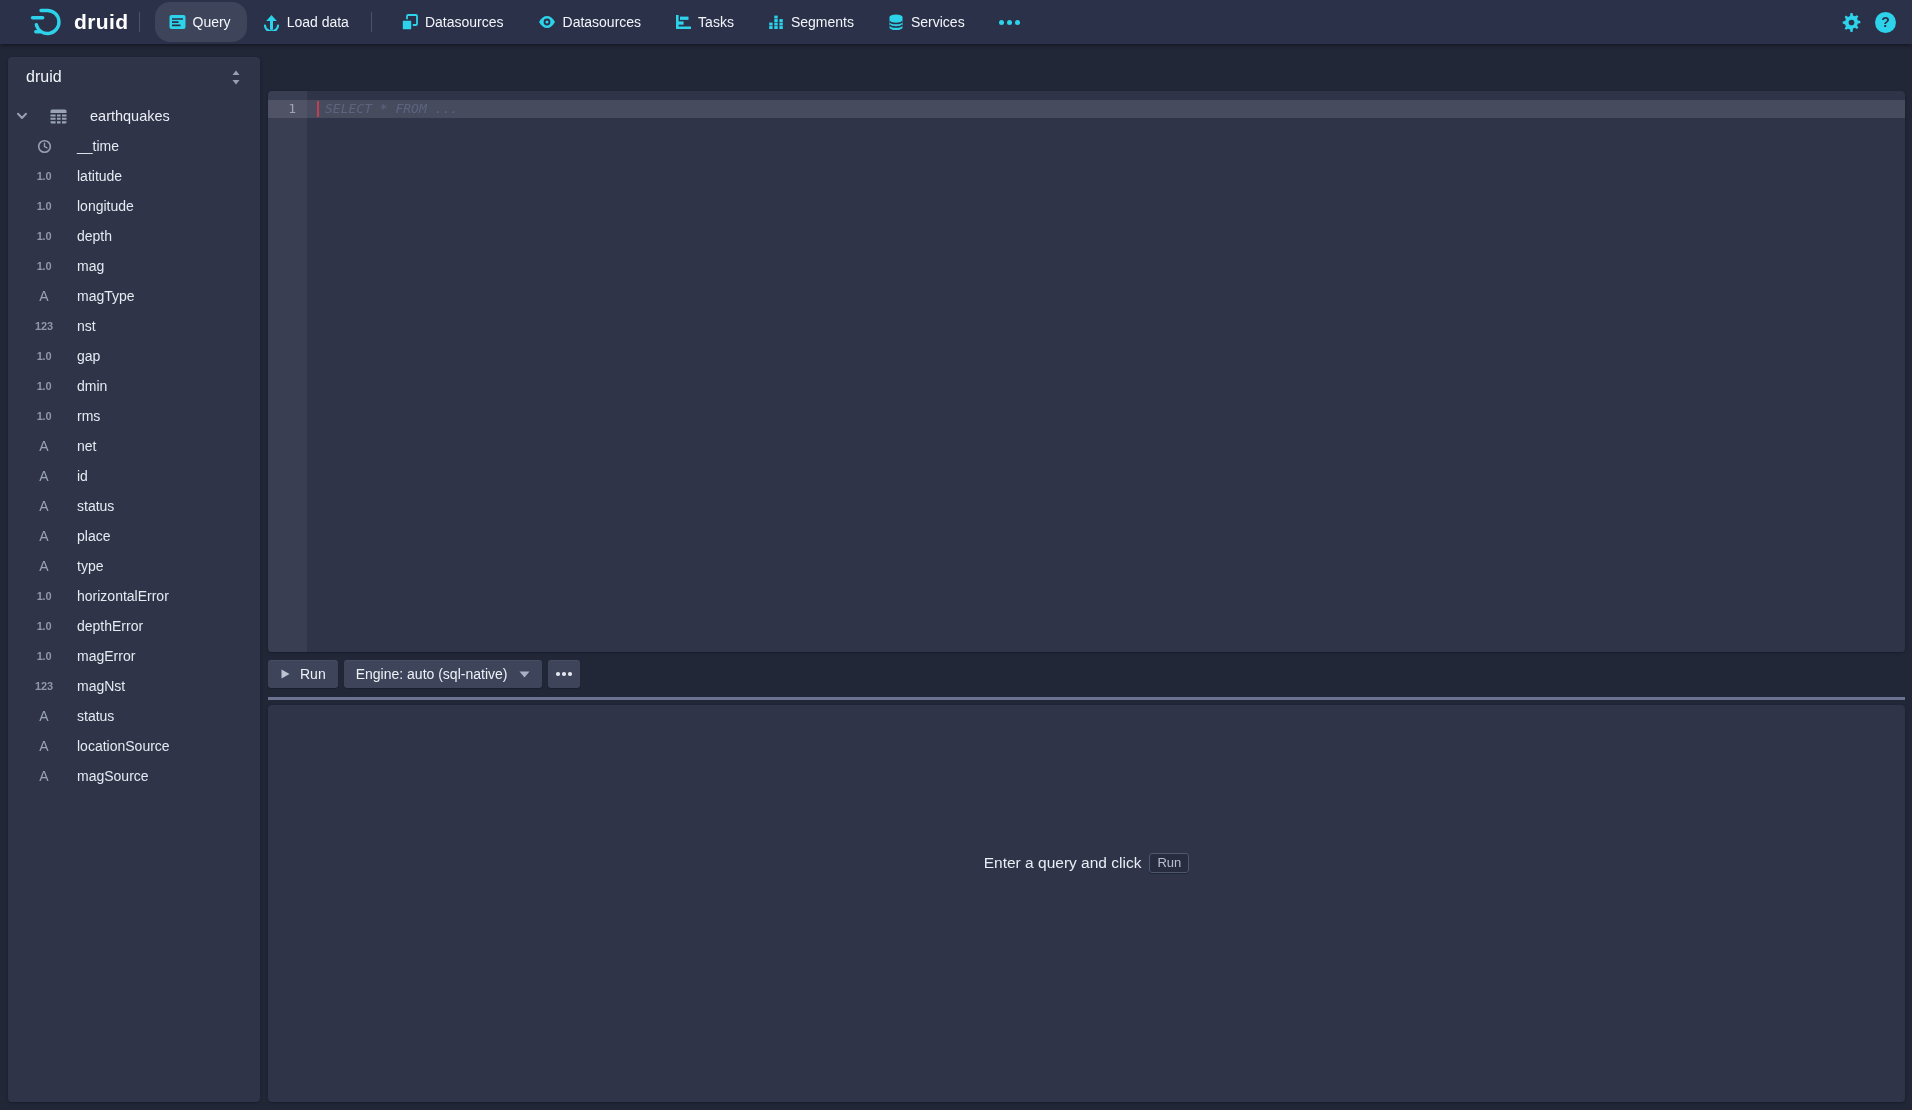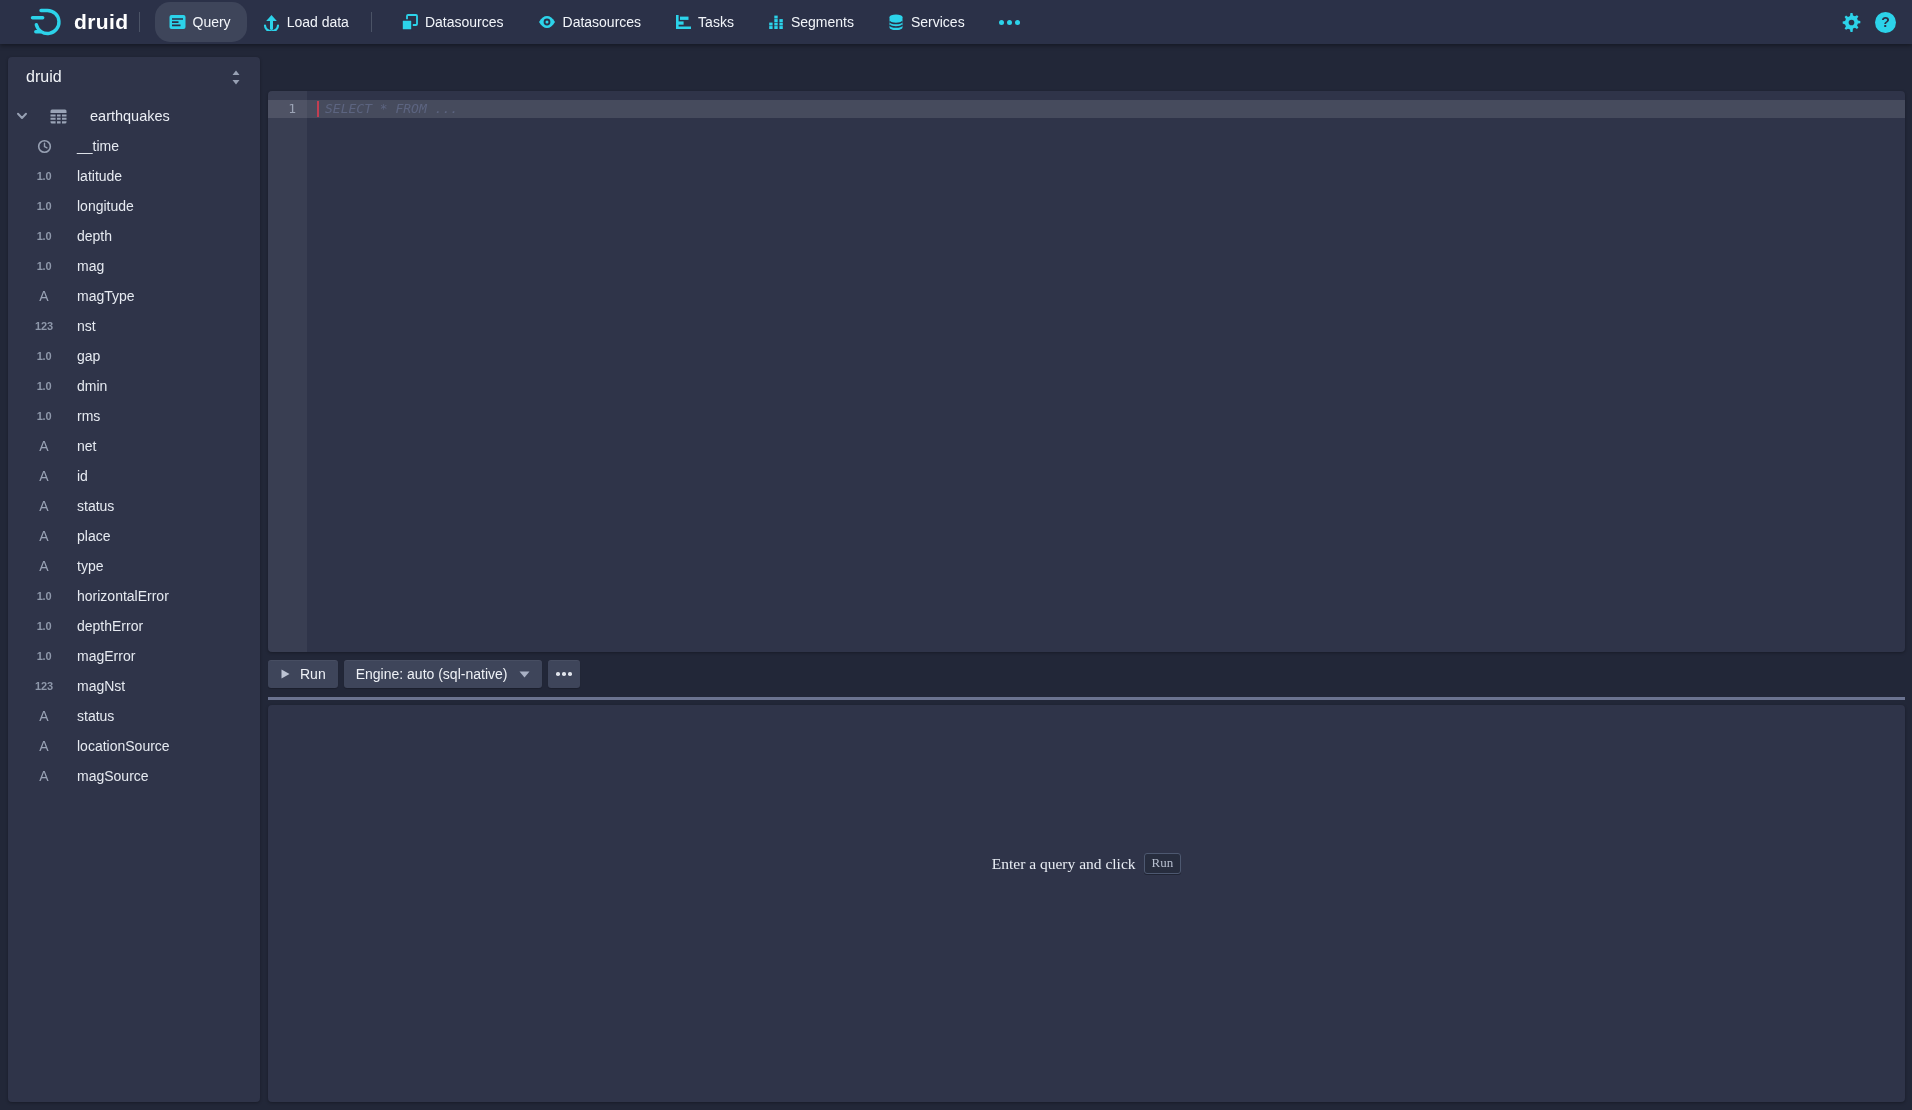--- a/index.html
+++ b/index.html
@@ -127,21 +127,21 @@
   .more-btn{padding:0 8px;}
   .more-btn .hdots{display:flex;gap:2.5px;}
   .more-btn .hdots i{width:3.5px;height:3.5px;border-radius:50%;background:#dfe3ea;}
 
   .splitter{position:absolute;left:0;right:0;top:640px;height:3px;background:var(--splitter);cursor:row-resize;}
 
   .results{
     position:absolute;left:0;right:0;top:648px;bottom:0;
     background:var(--panel);border-radius:4px;
     box-shadow:0 1px 3px rgba(0,0,0,.3);
-    display:flex;justify-content:center;align-items:flex-start;font-family:Liberation Serif, serif;
+    display:flex;justify-content:center;align-items:flex-start;
   }
   .empty-msg{margin-top:148px;display:flex;align-items:center;font-size:15.5px;color:#e9edf4;}
   .keycap{
     margin-left:8px;padding:1px 7px 2px;font-size:13px;color:#b7bfcf;
     background:#272d3e;border:1px solid #4d5870;border-radius:3px;
     box-shadow:0 1px 0 rgba(0,0,0,.3);
   }
 </style>
 </head>
 <body>

